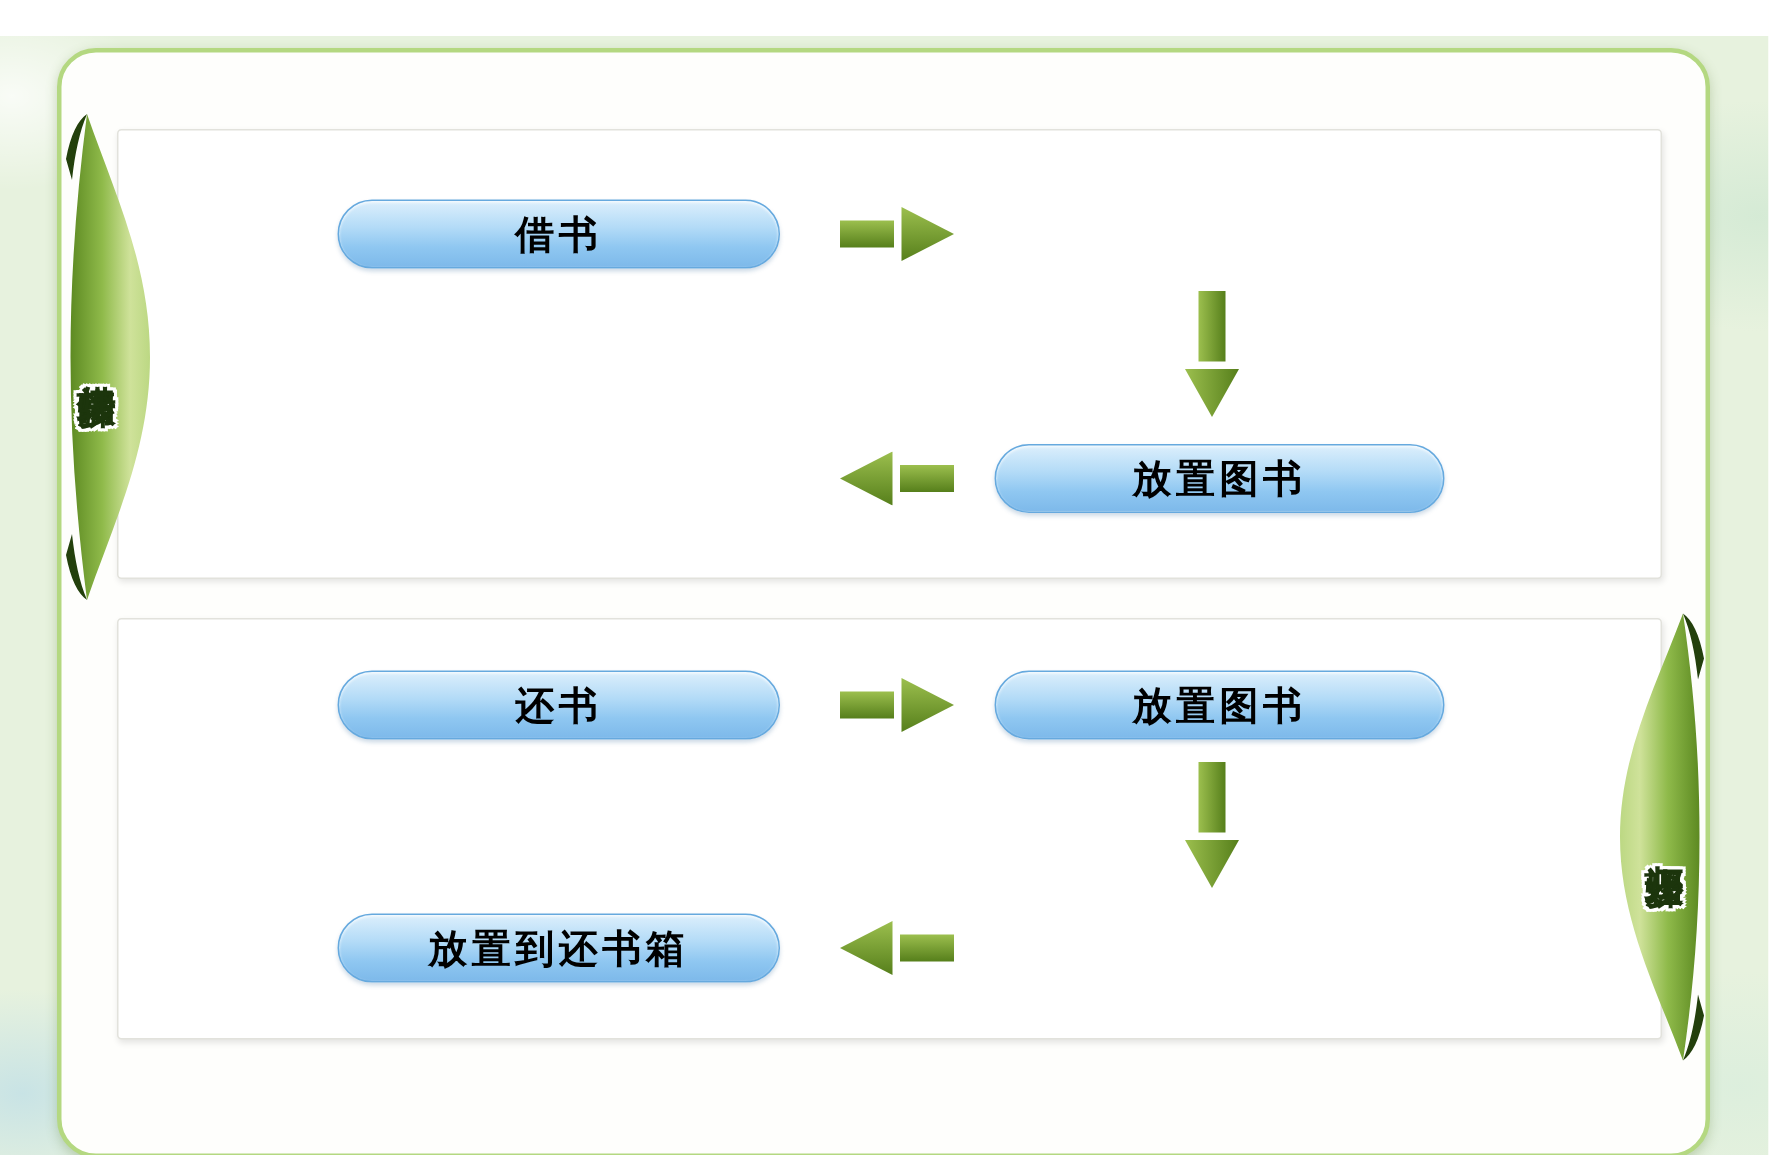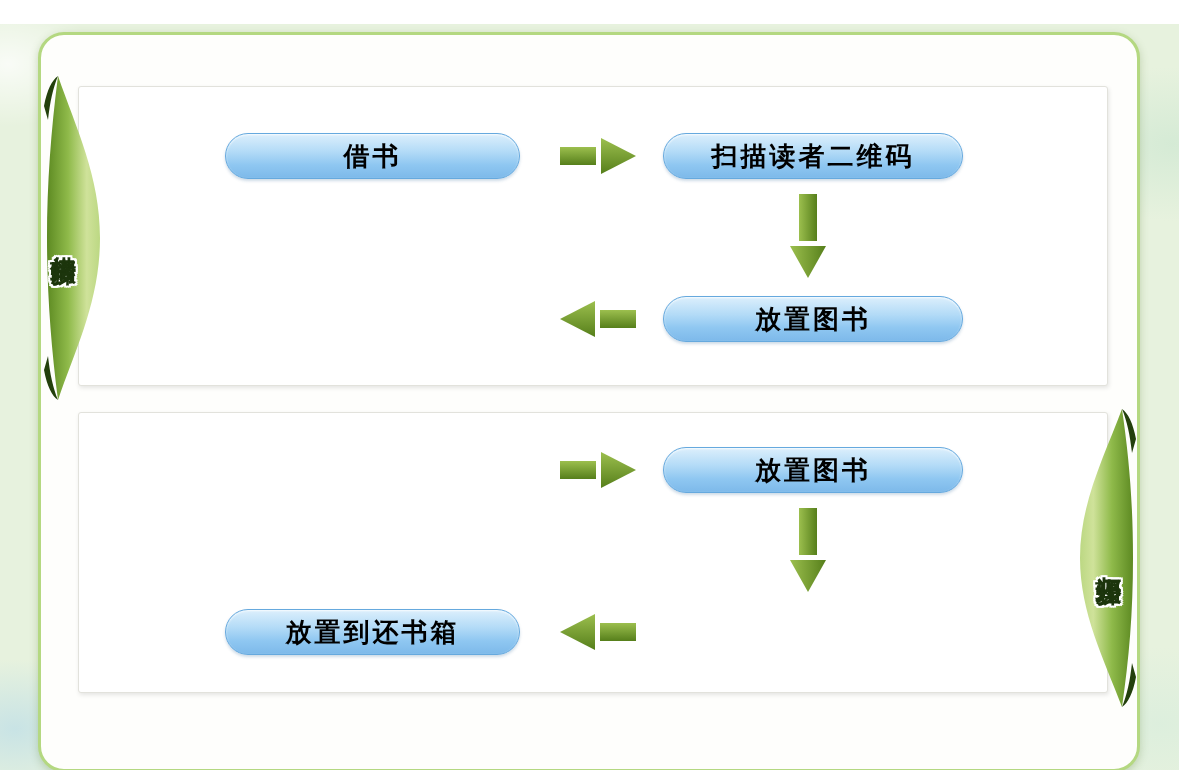--- a/index.html
+++ b/index.html
@@ -102,21 +102,20 @@
 
   <div class="pill" style="left:225px; top:109px; width:295px;">借书</div>
 
   <div class="arrow" style="left:560px; top:114px;">
     <svg width="76" height="36" viewBox="0 0 76 36">
       <rect x="0" y="9" width="36" height="18" fill="url(#agh)"></rect>
       <polygon points="41,0 76,18 41,36" fill="url(#agh)"></polygon>
     </svg>
   </div>
 
-  <div class="pill" style="left:663px; top:109px; width:300px;">扫描读者二维码</div>
 
   <div class="arrow" style="left:790px; top:170px;">
     <svg width="36" height="84" viewBox="0 0 36 84">
       <rect x="9" y="0" width="18" height="47" fill="url(#agv)"></rect>
       <polygon points="0,52 36,52 18,84" fill="url(#agv)"></polygon>
     </svg>
   </div>
 
   <div class="pill" style="left:663px; top:272px; width:300px;">放置图书</div>
 
@@ -132,20 +131,21 @@
 
   <div class="ribbon" style="left:1076px; top:383px; width:62px; height:302px;">
     <svg width="62" height="302" viewBox="0 0 62 302">
       <path d="M46,2 C28,50 4,96 4,151 C4,206 28,252 46,300 C53,252 57,206 57,151 C57,96 53,50 46,2 Z" fill="url(#ribr)"></path>
       <path d="M46,2 C51,14 54,28 56,46 L60,32 C57,16 52,6 46,2 Z" fill="#23400c"></path>
       <path d="M46,300 C51,288 54,274 56,256 L60,270 C57,286 52,296 46,300 Z" fill="#23400c"></path>
     </svg>
     <span class="ribbon-label ribbon-label-right">归还步骤</span>
   </div>
 
+  <div class="pill" style="left:225px; top:423px; width:295px;">还书</div>
 
   <div class="arrow" style="left:560px; top:428px;">
     <svg width="76" height="36" viewBox="0 0 76 36">
       <rect x="0" y="9" width="36" height="18" fill="url(#agh)"></rect>
       <polygon points="41,0 76,18 41,36" fill="url(#agh)"></polygon>
     </svg>
   </div>
 
   <div class="pill" style="left:663px; top:423px; width:300px;">放置图书</div>
 

